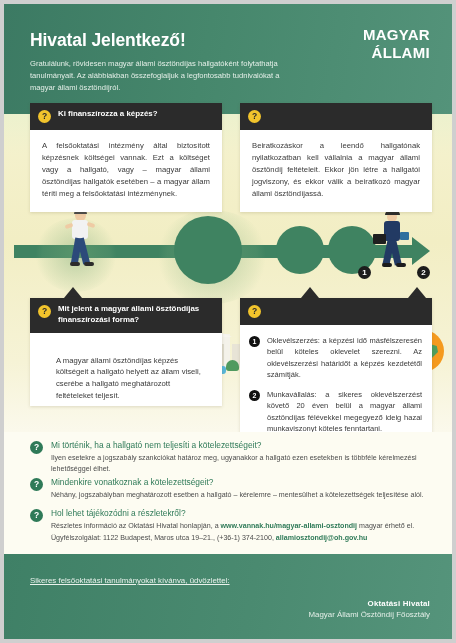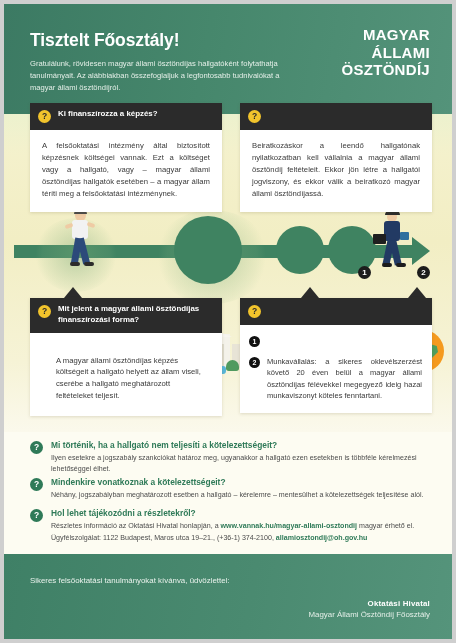--- a/index.html
+++ b/index.html
@@ -173,21 +173,21 @@
     background:#f2c42c;color:#2b2b2b;font-size:8.5px;font-weight:bold;
     text-align:center;line-height:13px;margin-top:1px;
   }
   .card-title{
     font-size:7.9px;font-weight:bold;color:#ffffff;line-height:1.36;
   }
   .card-body{
     padding:10px 12px 12px 12px;font-size:7.7px;line-height:1.55;color:#3a3a3a;
     text-align:justify;
   }
-  .card-body.c3{padding:22px 14px 14px 26px;text-align:left;}
+  .card-body.c3{padding:22px 14px 4px 26px;text-align:left;}
   .tail{
     position:absolute;width:0;height:0;
     border-left:9px solid transparent;border-right:9px solid transparent;
   }
   .tail-down{border-top:11px solid #ffffff;}
   .tail-up{border-bottom:11px solid #2b2b2b;}
 
   
   .li{display:flex;gap:7px;margin-bottom:9px;}
   .li:last-child{margin-bottom:0;}
@@ -200,48 +200,47 @@
   
   .faq{
     position:absolute;left:0;top:428px;width:448px;height:122px;
     background:#fdfcf2;
   }
   .faq-item{position:absolute;left:26px;width:400px;display:flex;gap:8px;}
   .gbadge{
     flex:0 0 auto;width:13px;height:13px;border-radius:50%;background:#2f7a58;
     color:#ffffff;font-size:8.5px;font-weight:bold;text-align:center;line-height:13px;margin-top:1px;
   }
-  .faq-q{font-size:8.4px;font-weight:bold;color:#2f7a58;line-height:1.3;}
+  .faq-q{font-size:8.4px;font-weight:normal;color:#2f7a58;line-height:1.3;}
   .faq-a{font-size:7.1px;color:#4b4b4b;line-height:1.5;margin-top:2px;}
   .faq-a .lk{color:#2f7a58;font-weight:bold;}
 
   
   .footer{
     position:absolute;left:0;top:550px;width:448px;height:85px;
     background:linear-gradient(100deg,#3f8066 0%,#4a8a70 55%,#55947b 100%);
   }
-  .f-greet{position:absolute;left:26px;top:22px;font-size:7.9px;color:#e9f2ec;}
+  .f-greet{position:absolute;left:26px;top:22px;font-size:7.9px;color:#e9f2ec;text-decoration:underline;}
   .f-sign{position:absolute;right:22px;top:45px;text-align:right;}
   .f-org{font-size:7.9px;font-weight:bold;color:#ffffff;letter-spacing:0.2px;}
   .f-dept{font-size:7.9px;color:#e4efe8;margin-top:2px;}
 </style>
 </head>
 <body>
 
 <div class="page">
 
   <div class="header">
     <div class="header-left">
-      <div class="h-title">Tisztelt Főosztály!</div>
+      <div class="h-title">Hivatal Jelentkező!</div>
       <div class="h-sub">Gratulálunk, rövidesen magyar állami ösztöndíjas hallgatóként folytathatja tanulmányait. Az alábbiakban összefoglaljuk a legfontosabb tudnivalókat a magyar állami ösztöndíjról.</div>
     </div>
     <div class="header-right">
       <div>MAGYAR</div>
       <div>ÁLLAMI</div>
-      <div>ÖSZTÖNDÍJ</div>
     </div>
   </div>
 
   <div class="band">
     <div class="band-fade"></div>
 
     <div class="arrow-line"></div>
     <div class="arrow-head"></div>
 
     <div class="glow" style="left:150px;top:96px;width:116px;height:94px;"></div>
@@ -377,20 +376,21 @@
 
   <div class="tail tail-up" style="left:297px;top:283px;"></div>
   <div class="tail tail-up" style="left:404px;top:283px;"></div>
   <div class="card" style="left:236px;top:294px;width:192px;">
     <div class="card-head">
       <div class="qbadge">?</div>
     </div>
     <div class="card-body" style="padding:10px 10px 12px 9px;">
       <div class="li">
         <div class="numdot">1</div>
+        <div class="li-txt">Oklevélszerzés: a képzési idő másfélszeresén belül köteles oklevelet szerezni. Az oklevélszerzési határidőt a képzés kezdetétől számítják.</div>
       </div>
       <div class="li">
         <div class="numdot">2</div>
         <div class="li-txt">Munkavállalás: a sikeres oklevélszerzést követő 20 éven belül a magyar állami ösztöndíjas félévekkel megegyező ideig hazai munkaviszonyt köteles fenntartani.</div>
       </div>
     </div>
   </div>
 
   <div class="faq">
     <div class="faq-item" style="top:8px;">

